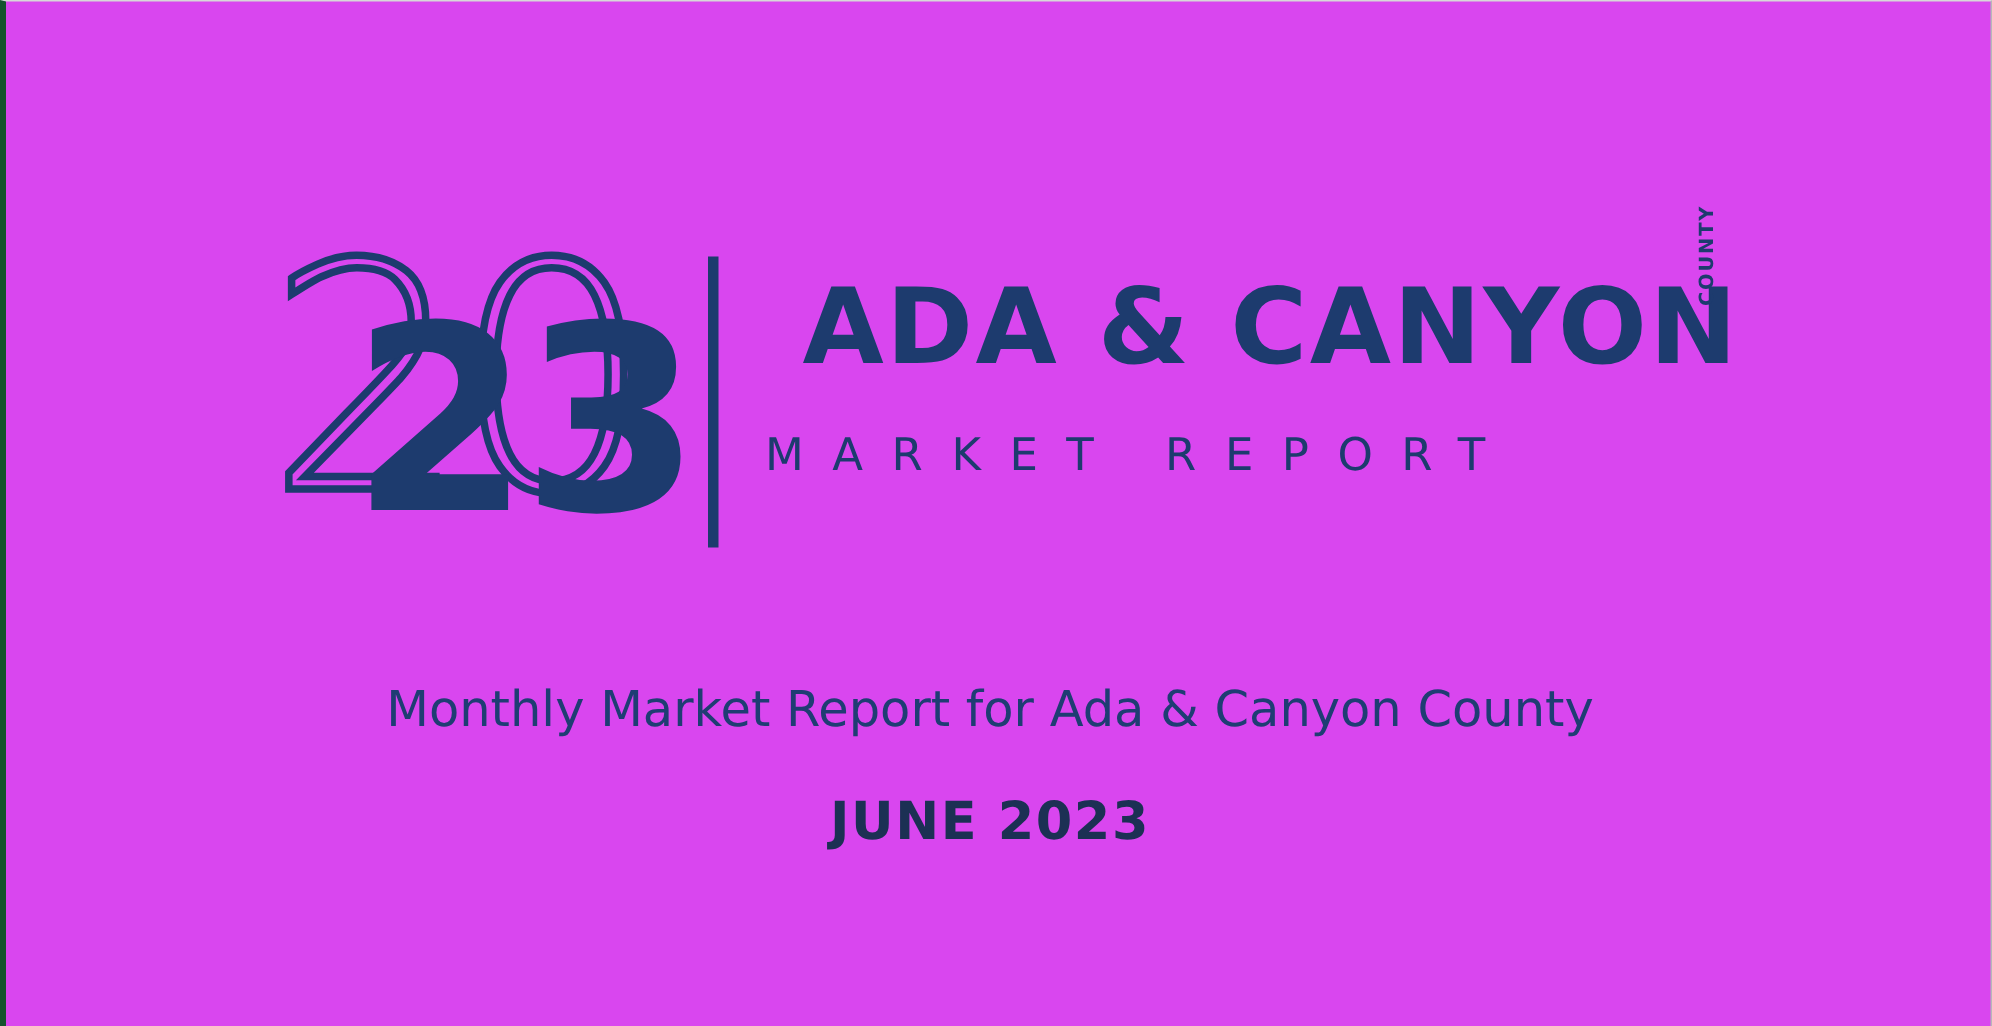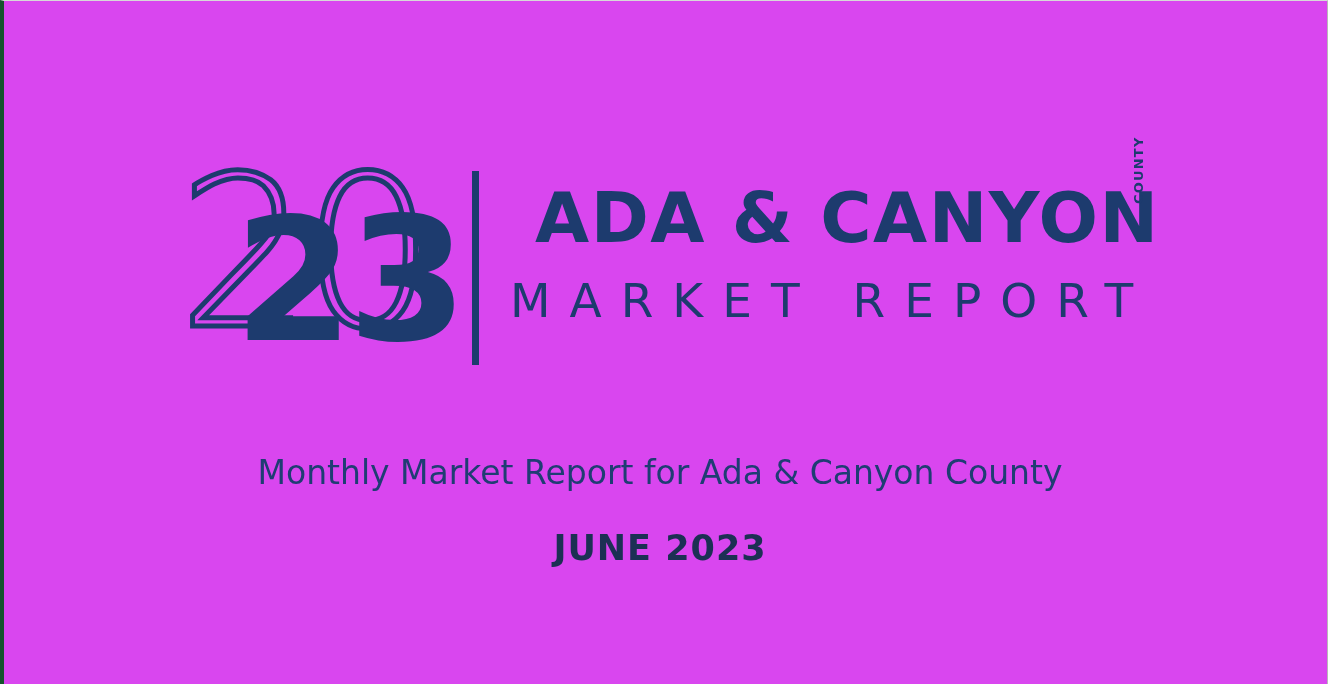--- a/index.html
+++ b/index.html
@@ -105,23 +105,23 @@
     font-size: 13px;
     font-weight: 700;
     letter-spacing: 1.2px;
     color: #1d3b6e;
     transform: rotate(-90deg);
     transform-origin: left bottom;
     white-space: nowrap;
   }
   .wordmark-bottom {
     display: block;
-    margin-top: 24px;
+    margin-top: 36px;
     font-family: "DejaVu Sans", "Liberation Sans", sans-serif;
-    font-size: 47px;
+    font-size: 30px;
     font-weight: 400;
     letter-spacing: 19px;
     line-height: 1;
     color: #1d3b6e;
     white-space: nowrap;
   }
 
   
   .subtitle-block {
     position: absolute;

